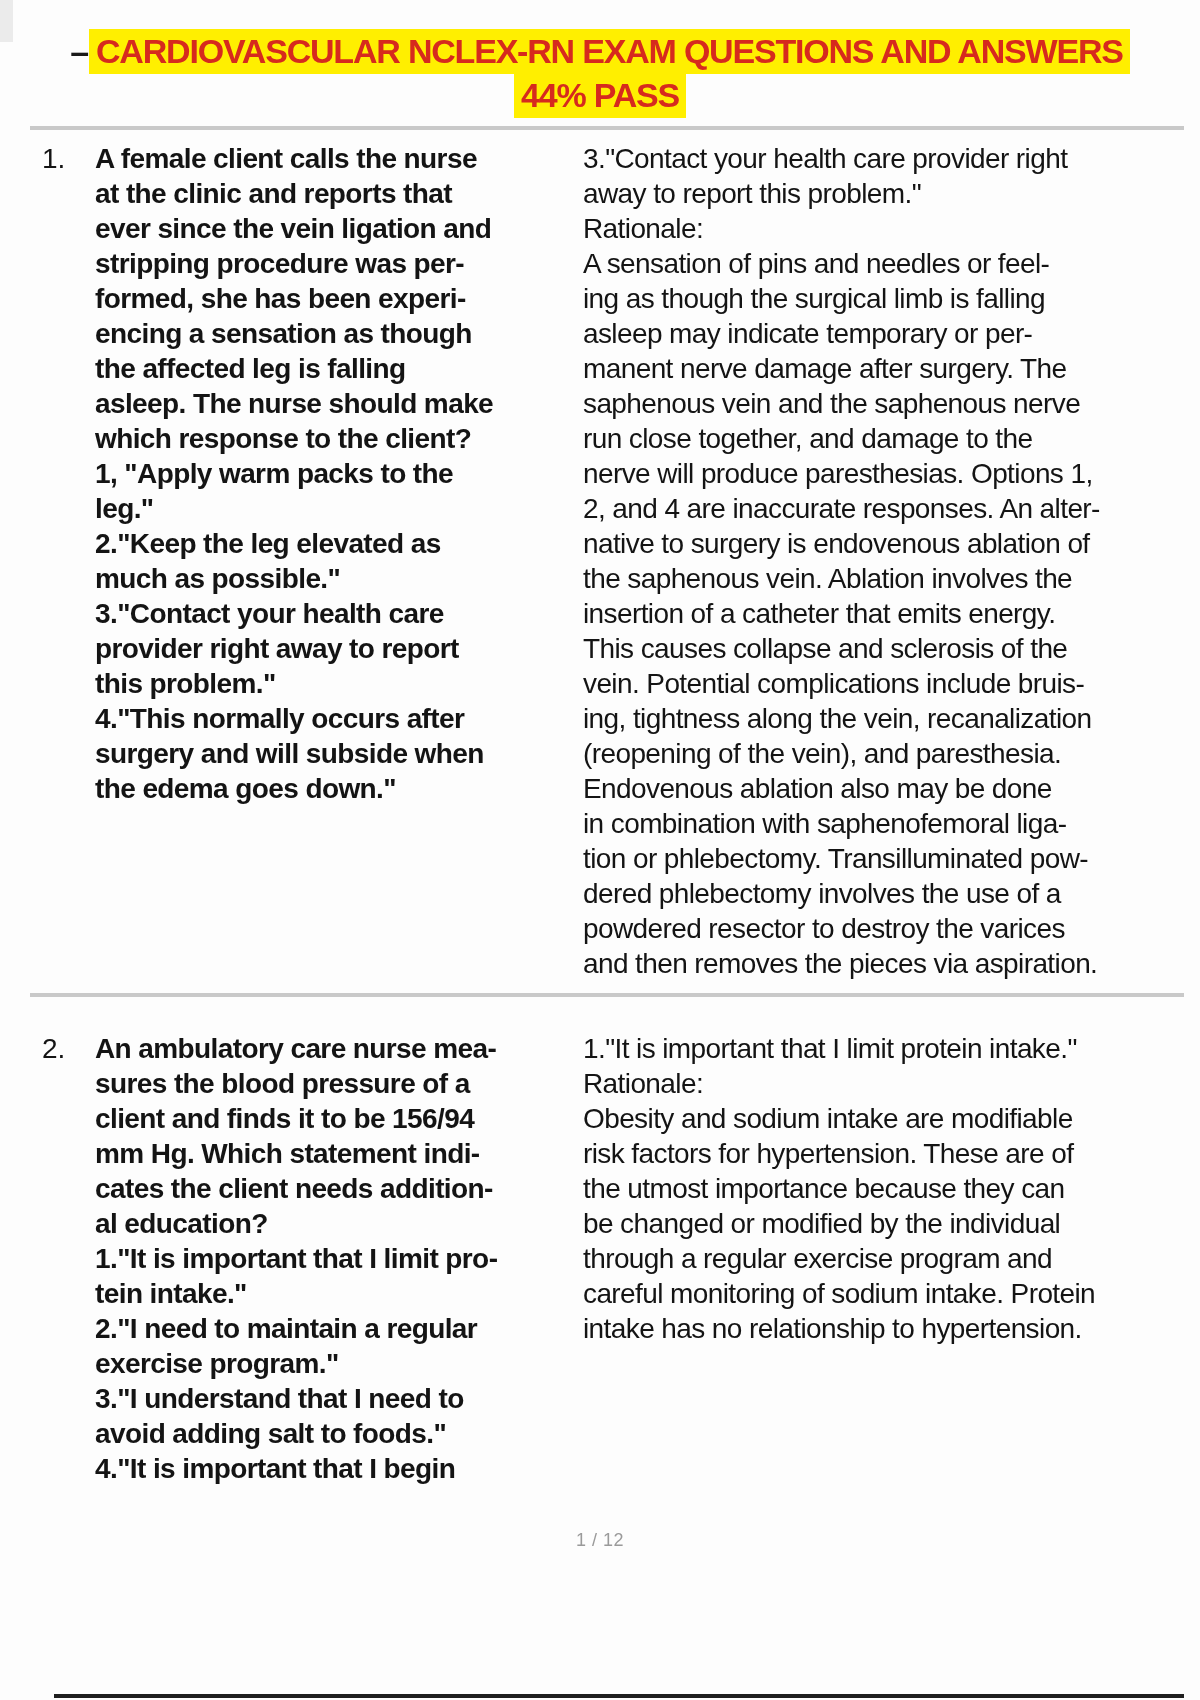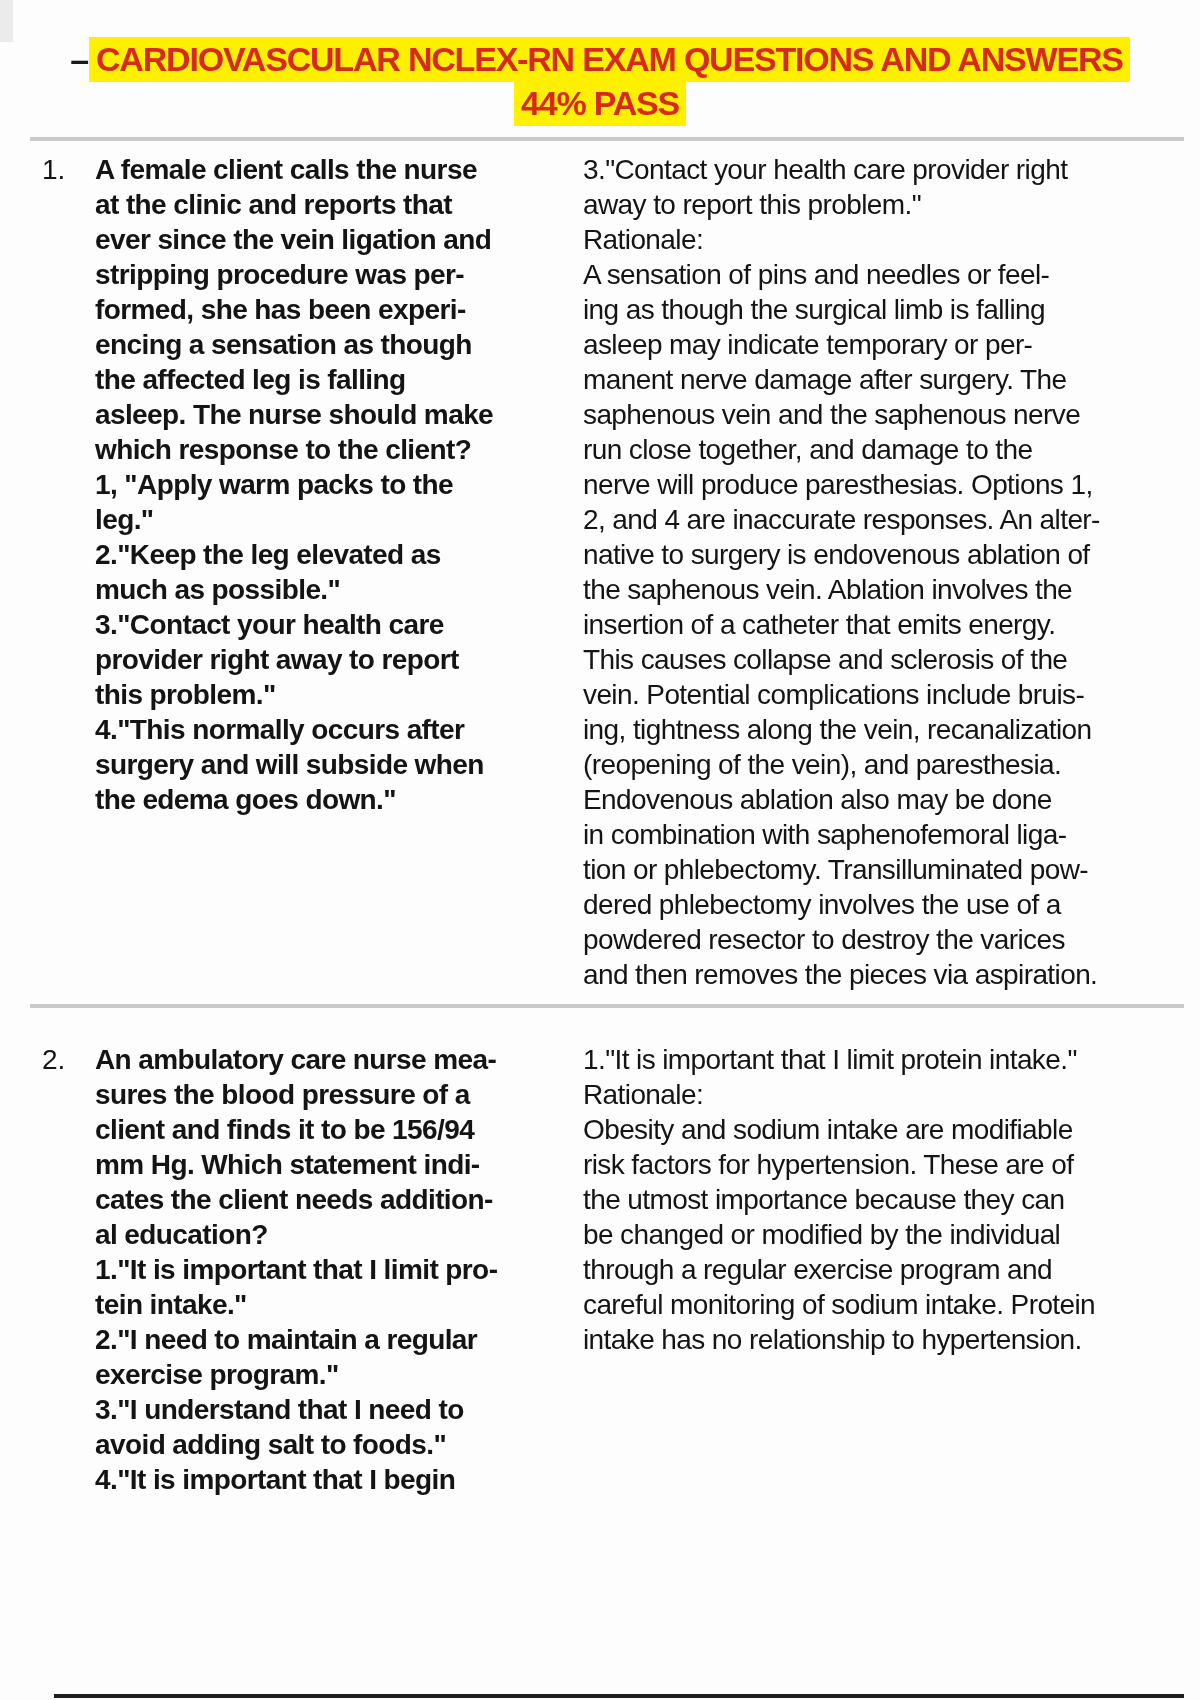--- a/index.html
+++ b/index.html
@@ -10,21 +10,21 @@
     font-family:"Liberation Sans", sans-serif;
     color:#141414;
     overflow:hidden;
   }
   .scan-artifact {
     position:absolute; left:0; top:0; width:13px; height:42px;
     background:#ebebeb;
   }
   .header { padding-top:25px; text-align:center; }
   .title {
-    margin:12px;
+    margin:4px;
     font-size:34px; font-weight:bold; line-height:44px;
     letter-spacing:-1.2px;
   }
   .dash { color:#1a1a1a; margin-right:1px; font-weight:bold; }
   .hl {
     background:#ffef00;
     color:#d62a1e;
     padding:3px 7px 4px 7px;
   }
   .divider {
@@ -152,15 +152,18 @@
 Obesity and sodium intake are modifiable
 risk factors for hypertension. These are of
 the utmost importance because they can
 be changed or modified by the individual
 through a regular exercise program and
 careful monitoring of sodium intake. Protein
 intake has no relationship to hypertension.</div>
     </section>
   </main>
 
+  <footer class="footer">
+    <span class="pageno">1 / 12</span>
+  </footer>
 
   <div class="bottom-line"></div>
 </div>
 
 </body></html>

